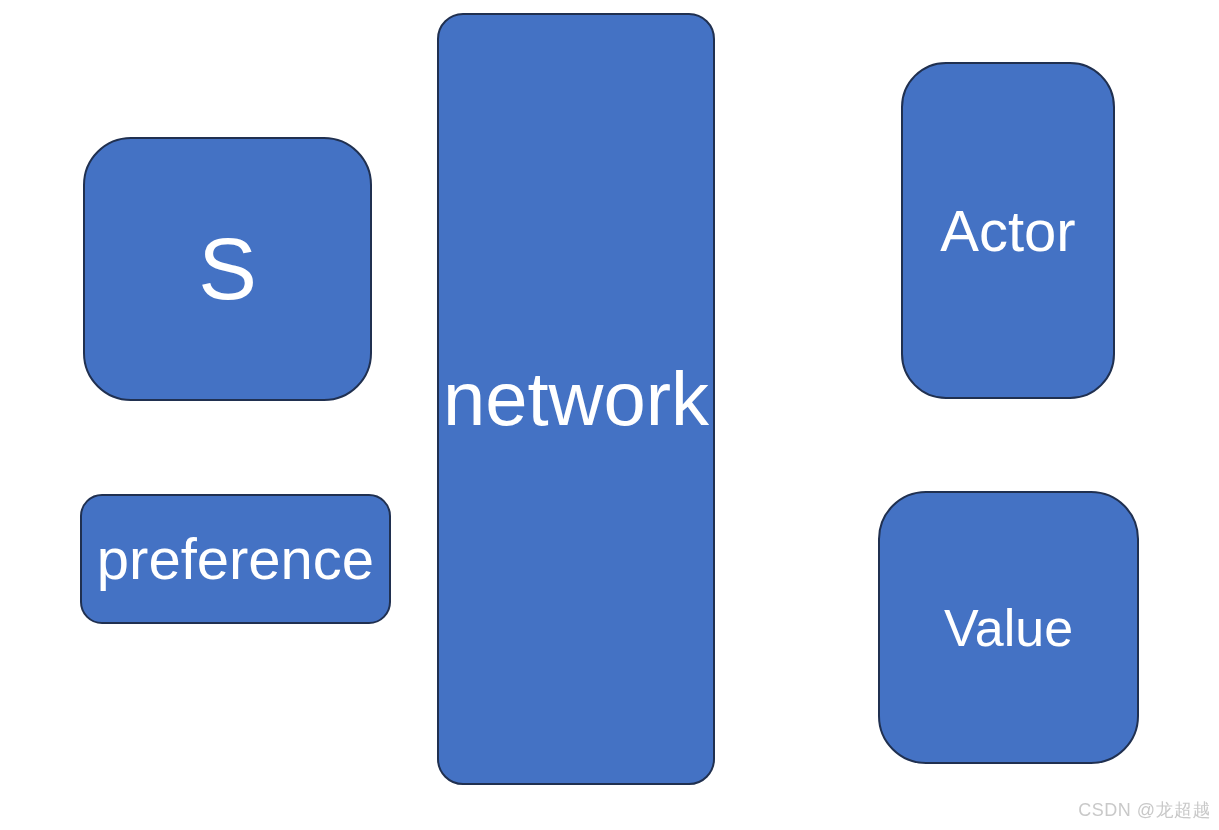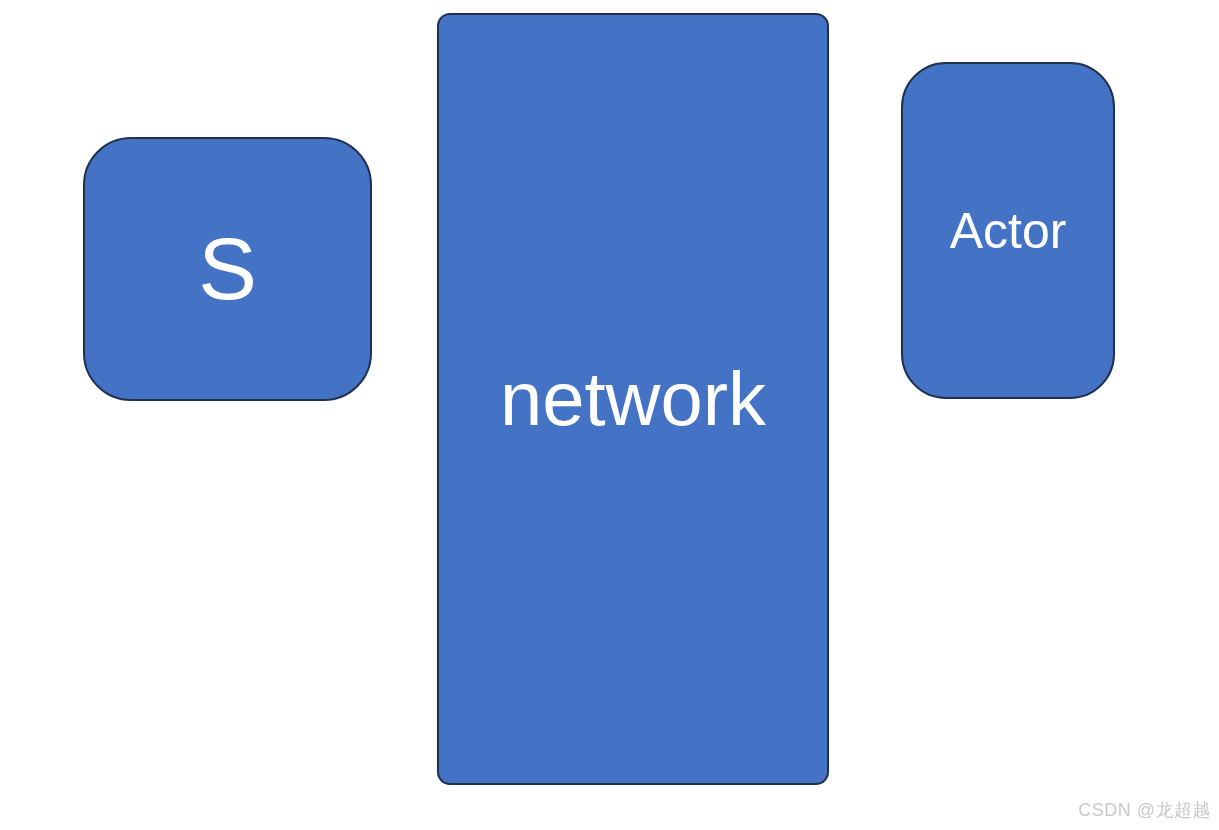--- a/index.html
+++ b/index.html
@@ -35,29 +35,29 @@
     font-size: 88px;
   }
   .node-preference {
     left: 80px;  top: 494px;
     width: 311px; height: 130px;
     border-radius: 22px;
     font-size: 58px;
   }
   .node-network {
     left: 437px; top: 13px;
-    width: 392px; height: 772px;
-    border-radius: 13px;
+    width: 278px; height: 772px;
+    border-radius: 26px;
     font-size: 76px;
   }
   .node-actor {
     left: 901px; top: 62px;
     width: 214px; height: 337px;
     border-radius: 45px;
-    font-size: 50px;
+    font-size: 58px;
   }
   .node-value {
     left: 878px; top: 491px;
     width: 261px; height: 273px;
     border-radius: 48px;
     font-size: 52px;
   }
   .watermark {
     position: absolute;
     right: 8px;
@@ -69,25 +69,31 @@
 </style>
 </head>
 <body>
 
 <div class="canvas">
 
   <div class="node node-s">
     <span>S</span>
   </div>
 
+  <div class="node node-preference">
+    <span>preference</span>
+  </div>
 
   <div class="node node-network">
     <span>network</span>
   </div>
 
   <div class="node node-actor">
     <span>Actor</span>
   </div>
 
+  <div class="node node-value">
+    <span>Value</span>
+  </div>
 
   <div class="watermark">CSDN @龙超越</div>
 
 </div>
 
 </body></html>

